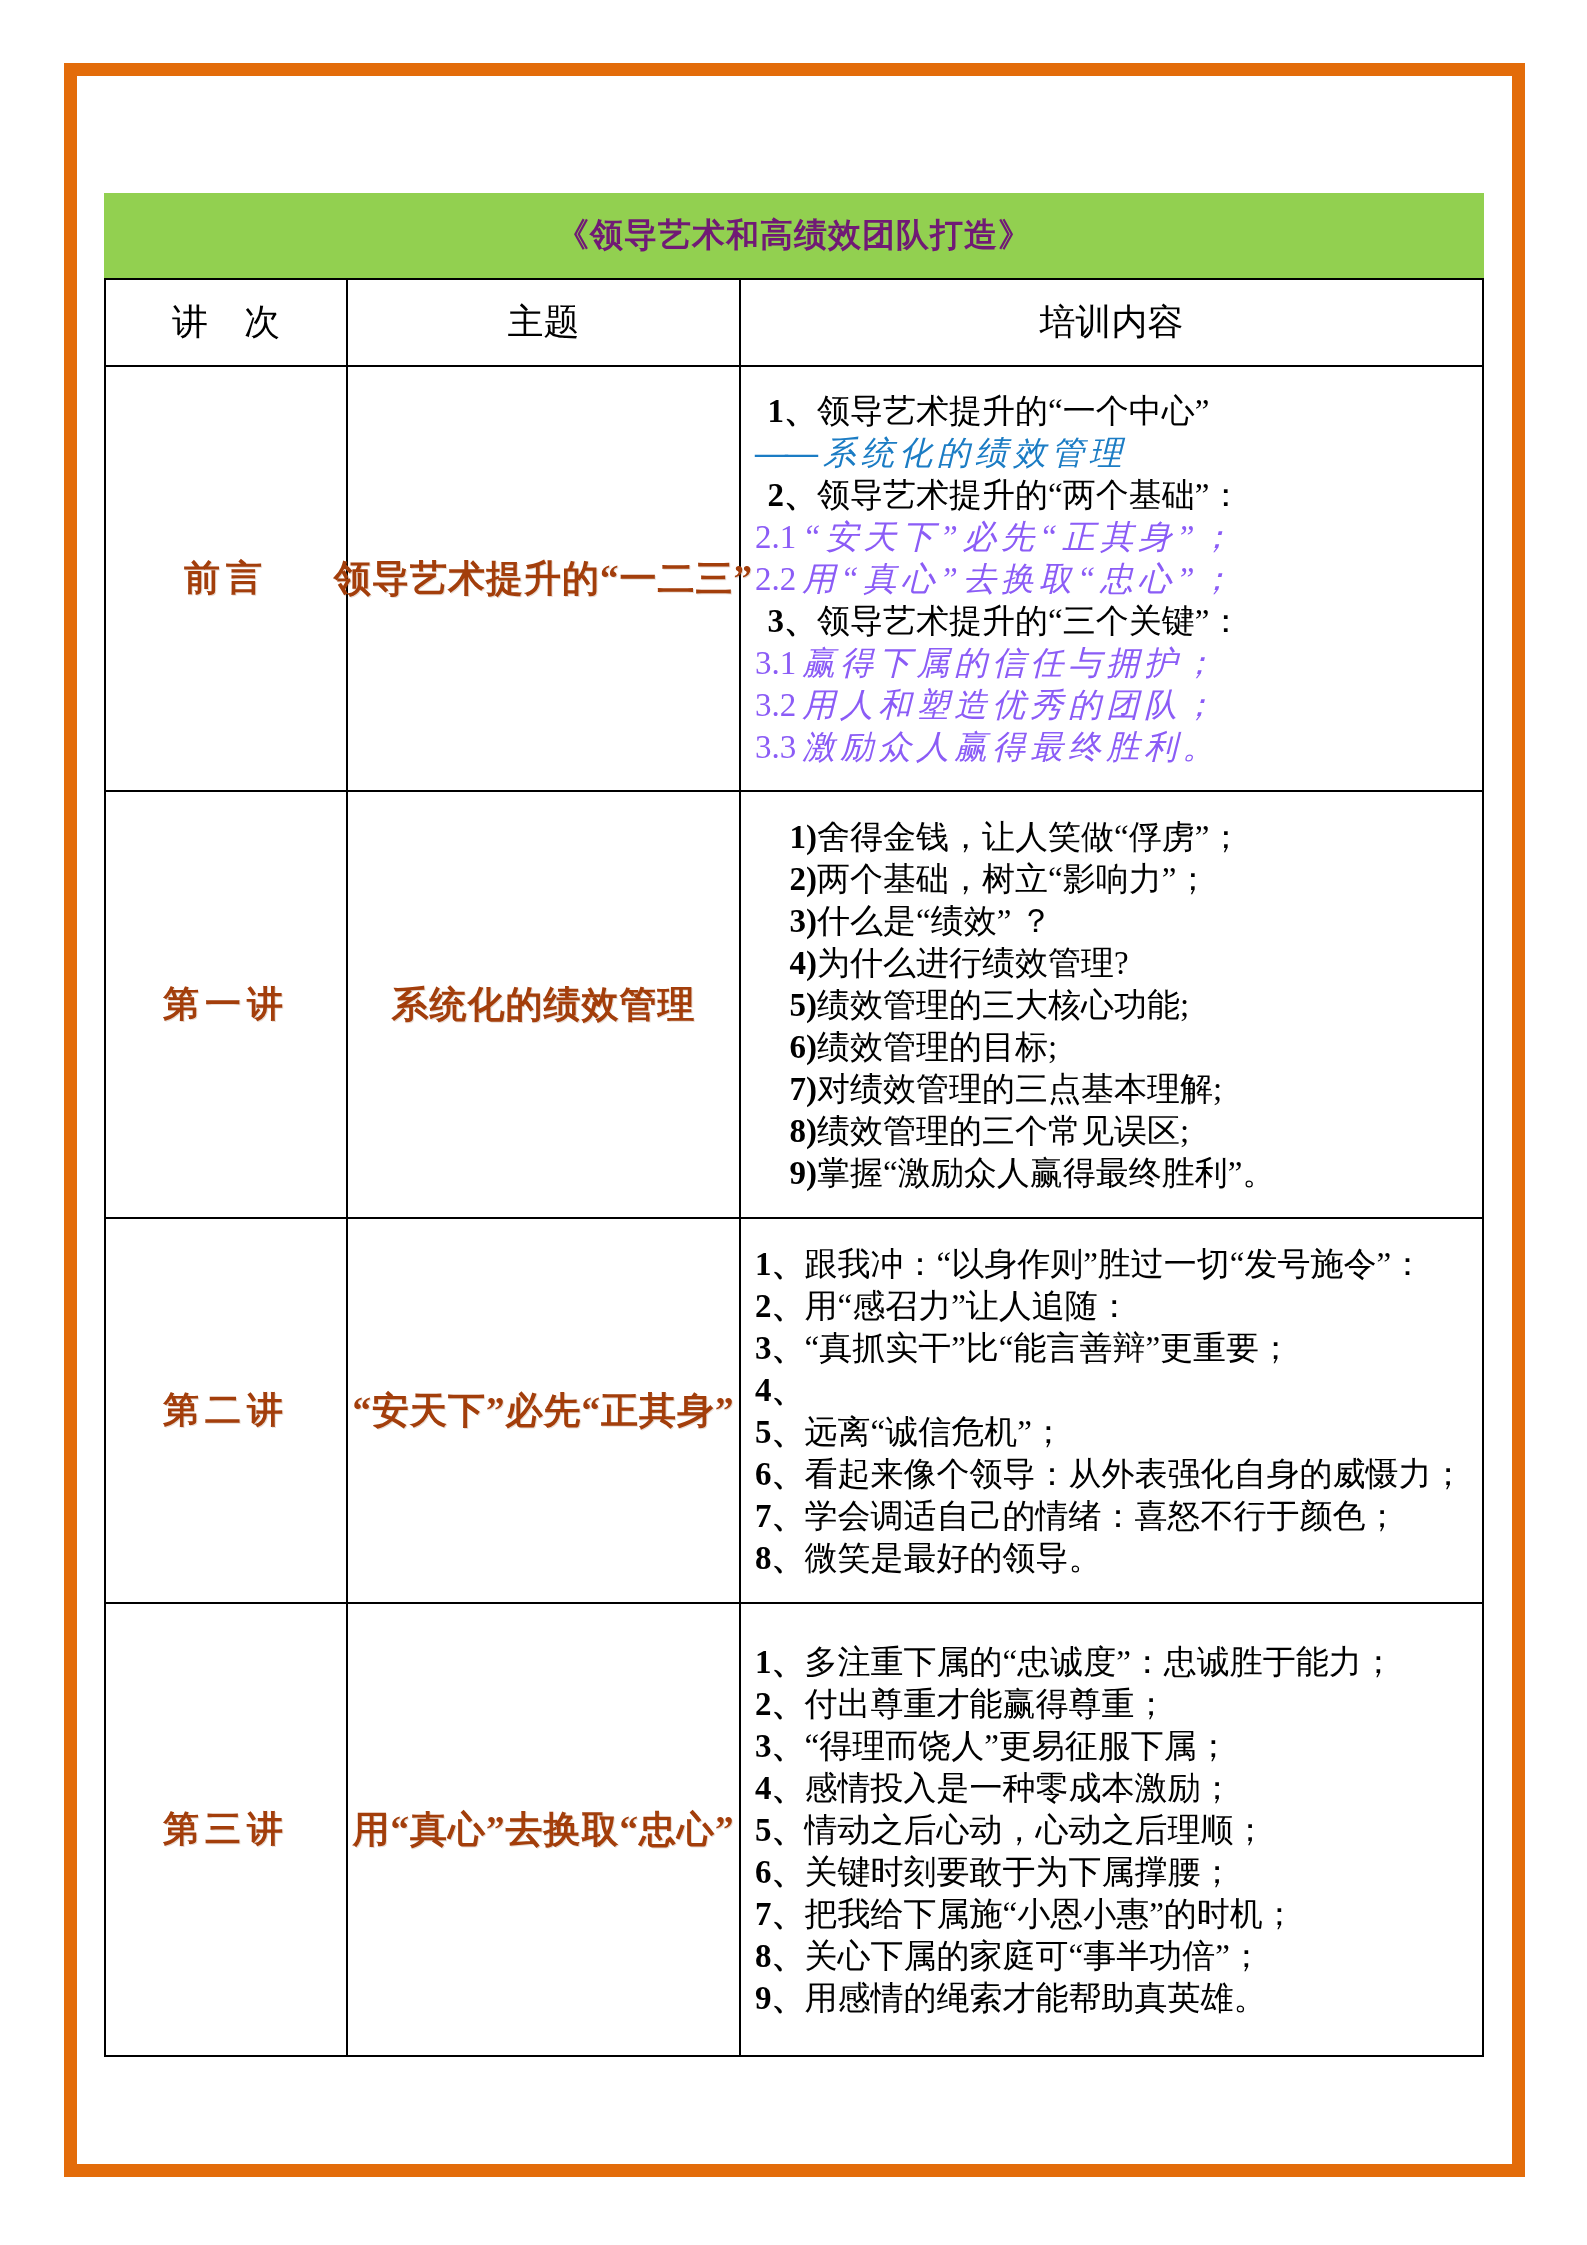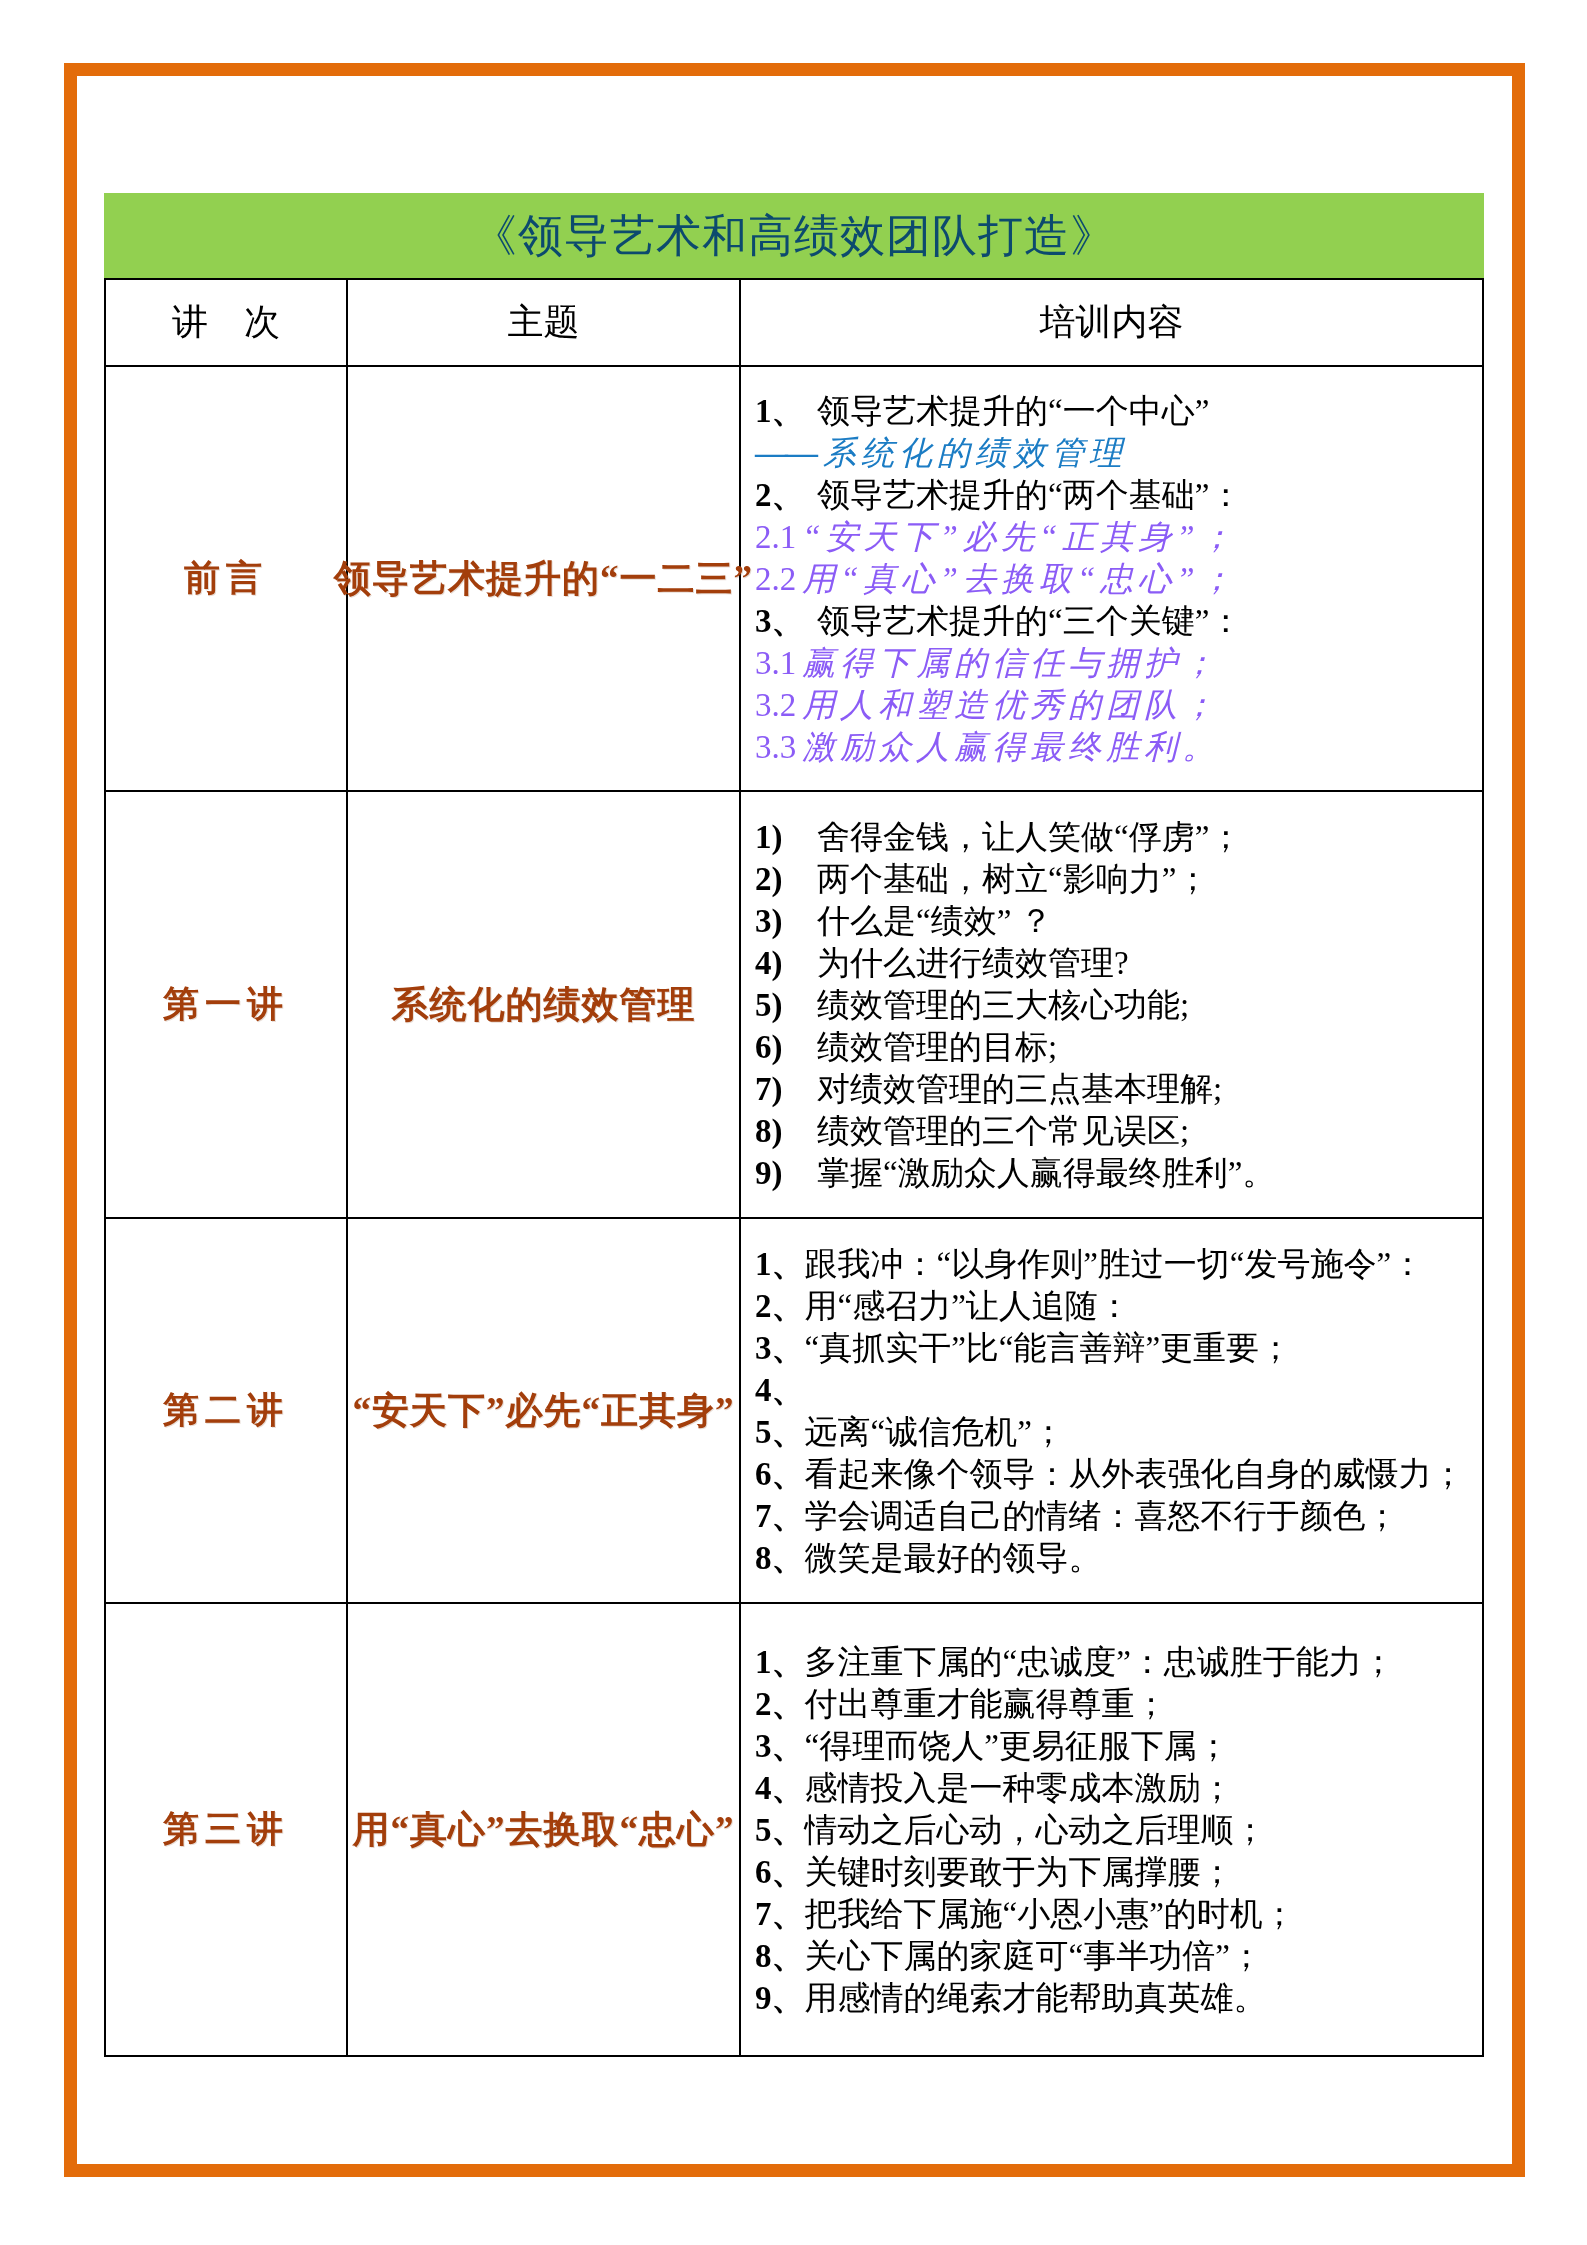--- a/index.html
+++ b/index.html
@@ -13,24 +13,24 @@
   }
   .doc-table{
     position:absolute;left:104px;top:193px;width:1380px;
   }
   .title-bar{
     height:85px;background:#92D050;
     display:flex;align-items:center;justify-content:center;
   }
   .page-title{
     font-family:"Liberation Sans", sans-serif;
-    font-size:45px;font-weight:normal;color:#0c4a6e;letter-spacing:1px;white-space:nowrap;
+    font-size:33px;font-weight:bold;color:#701a75;letter-spacing:1px;white-space:nowrap;
   }
   .grid{
-    border:2px solid #000;background:#fff;
+    border:2px solid #000;background:#fff;text-align:right;
   }
   .row{display:flex;}
   .row.bordered{border-bottom:2px solid #000;}
   .c1{width:242px;border-right:2px solid #000;display:flex;align-items:center;justify-content:center;box-sizing:border-box;}
   .c2{width:393px;border-right:2px solid #000;display:flex;align-items:center;justify-content:center;box-sizing:border-box;}
   .c3{flex:1;display:flex;flex-direction:column;justify-content:center;box-sizing:border-box;padding:6px 6px 6px 14px;}
   .hdr{font-size:36px;color:#000;white-space:nowrap;}
   .hdr-row .c3{align-items:center;justify-content:center;flex-direction:row;padding:0;}
   .session-label{
     font-size:36px;font-weight:bold;color:#A33E0B;letter-spacing:6px;white-space:nowrap;

